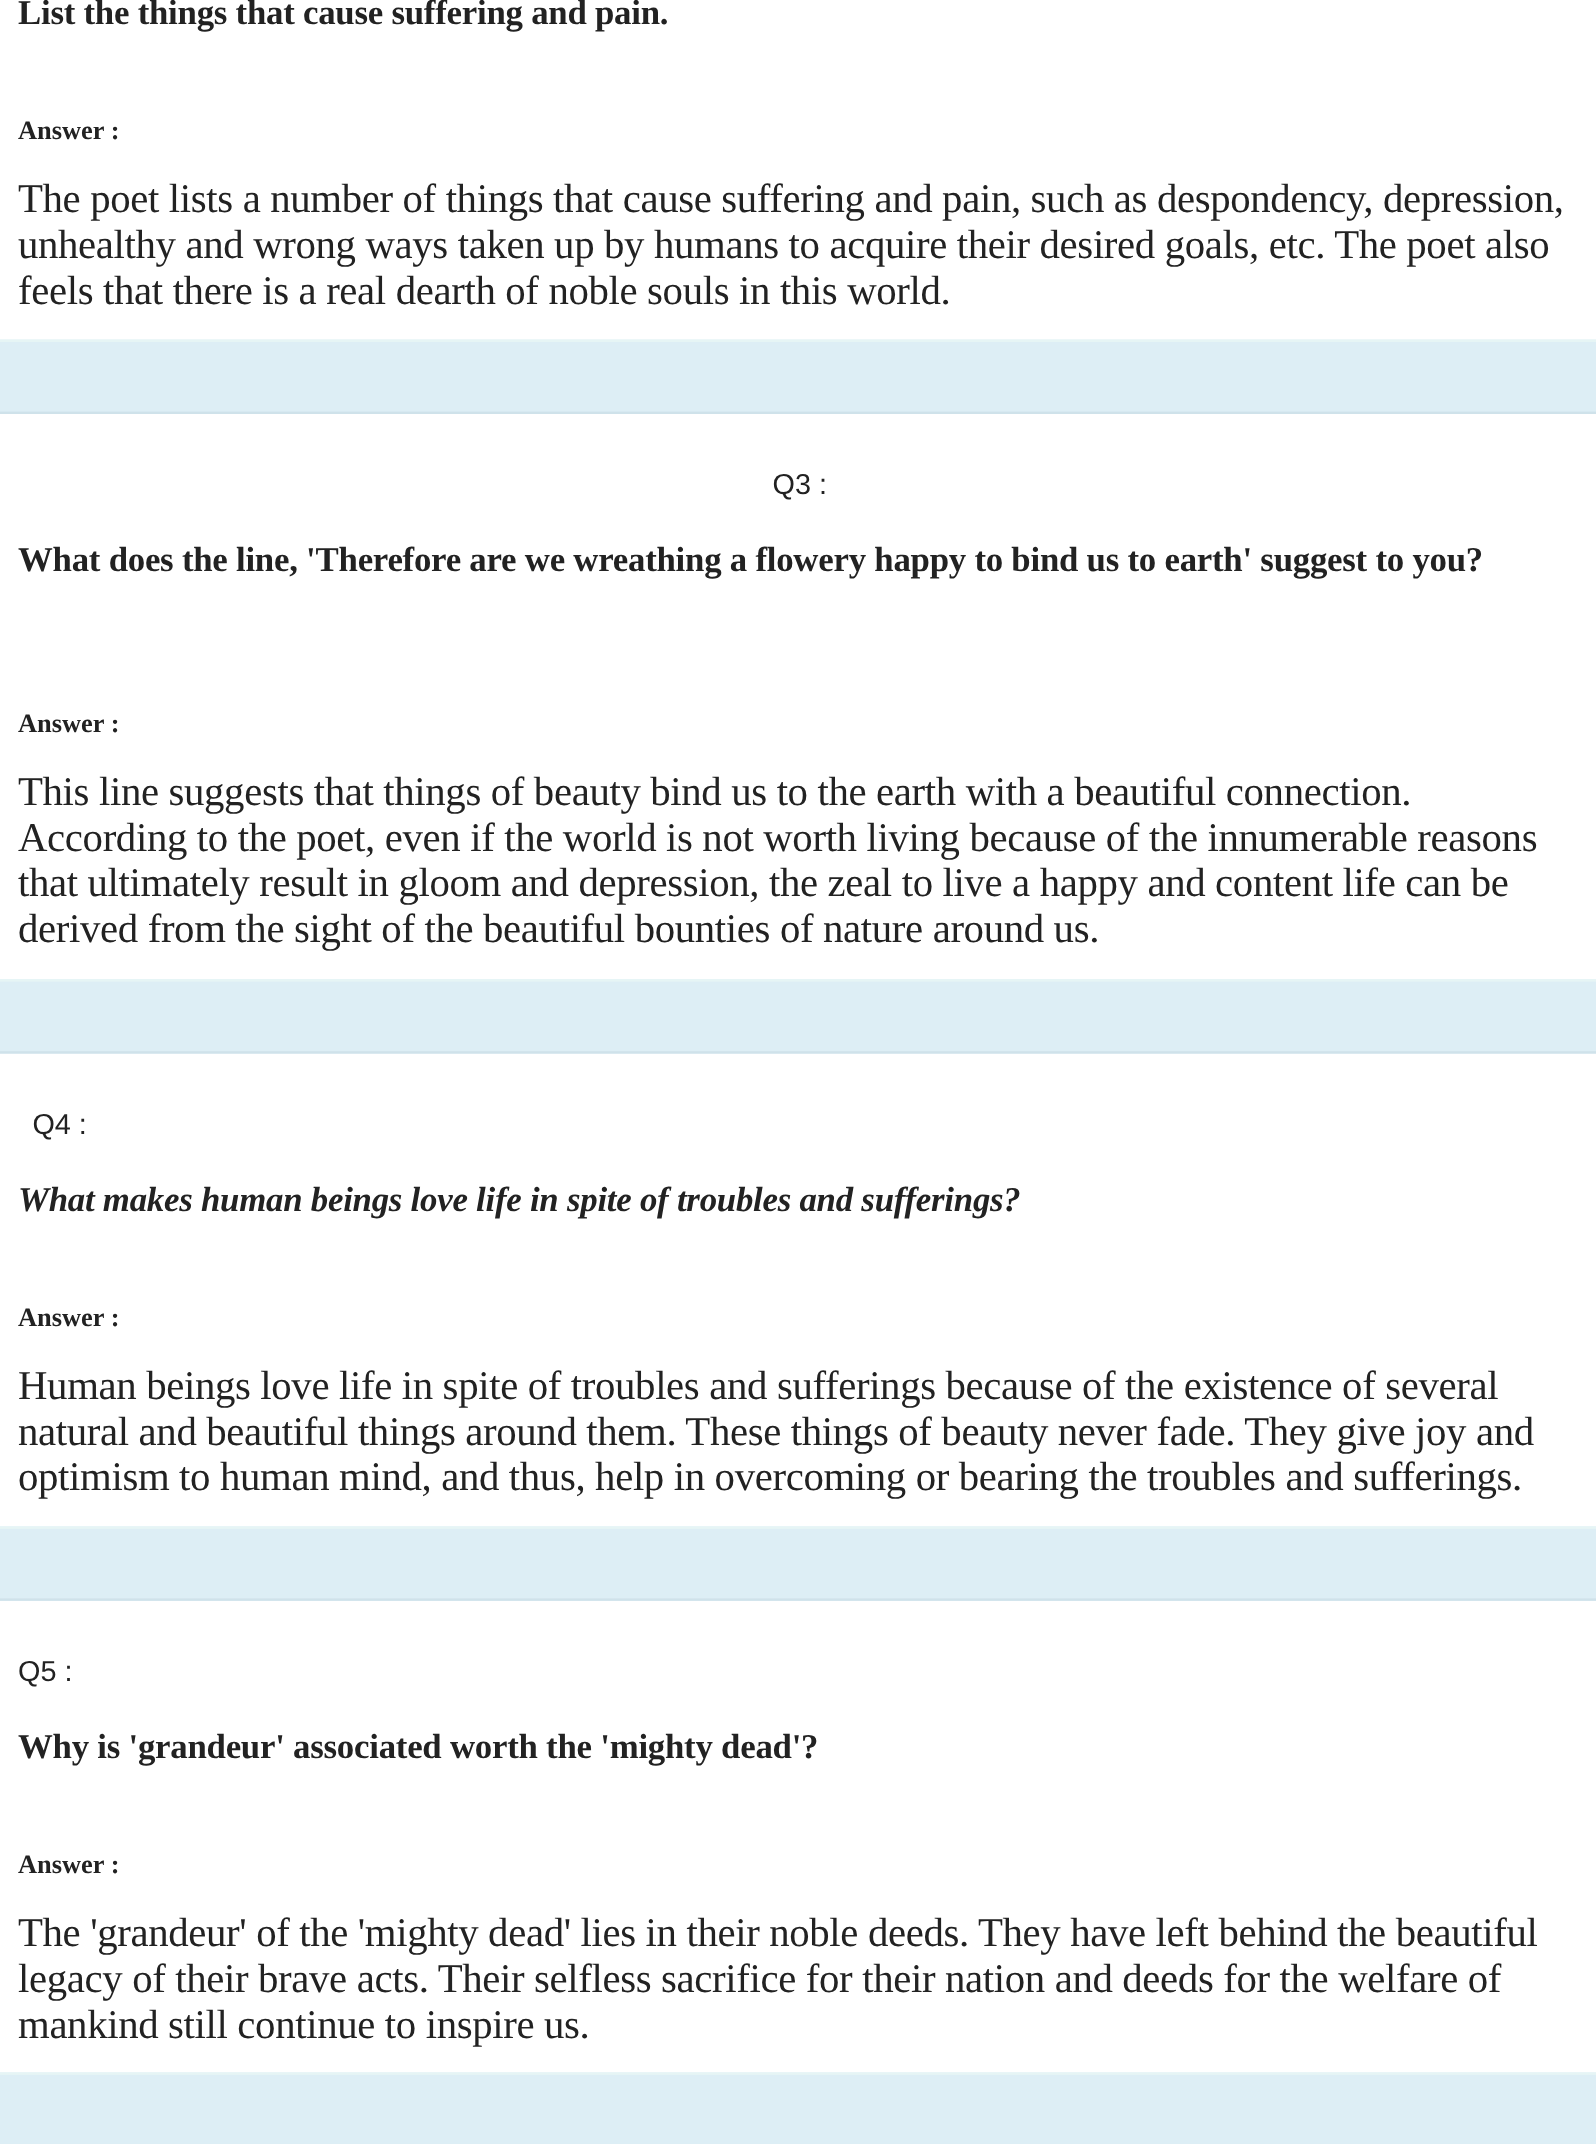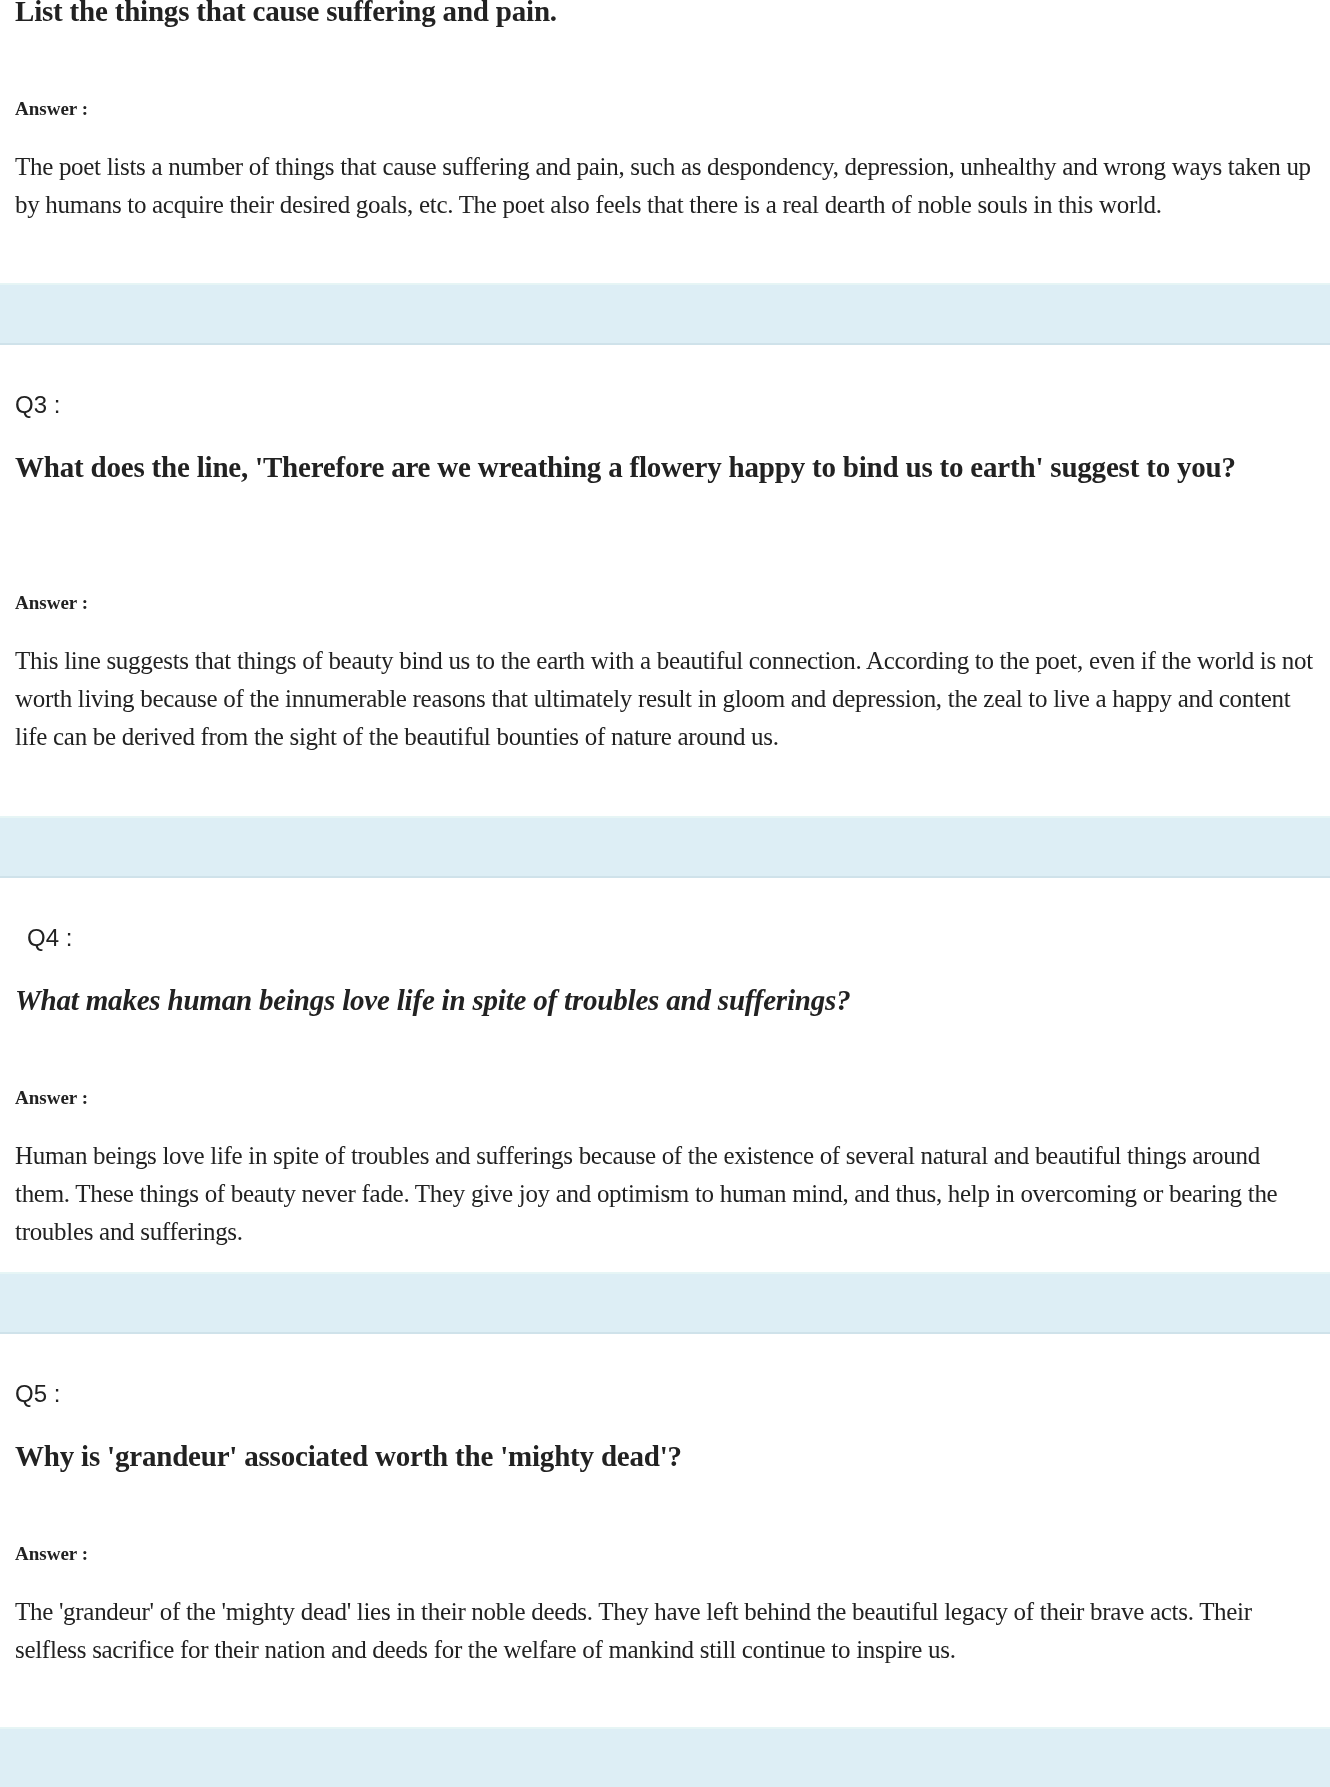--- a/index.html
+++ b/index.html
@@ -3,39 +3,39 @@
   <meta charset="utf-8">
   <style>
     html, body { margin: 0; padding: 0; background: #ffffff; }
     body {
       width: 1330px; height: 1787px; overflow: hidden; position: relative;
       color: #222222;
       font-family: "Liberation Serif", "DejaVu Serif", serif;
     }
     .abs { position: absolute; left: 15px; right: 12px; }
     .q-title { font-weight: bold; font-size: 29px; line-height: 38px; letter-spacing: -0.2px; }
-    .answer-label { font-weight: bold; font-size: 19px; line-height: 38px; }
-    .answer-text { font-size: 25px; line-height: 38px; letter-spacing: -0.3px; }
+    .answer-label { font-weight: bold; font-size: 22px; line-height: 38px; }
+    .answer-text { font-size: 34px; line-height: 38px; letter-spacing: -0.3px; }
     .q-num { font-family: "Liberation Sans", "DejaVu Sans", sans-serif; font-size: 24px; line-height: 30px; font-weight: normal; }
     .band {
       position: absolute; left: 0; right: 0; height: 58px;
       background: #ddeef5;
       border-top: 2px solid #e6f5f5;
       border-bottom: 2px solid #cfe2ea;
     }
   </style>
 </head>
 <body>
 
 <div class="abs q-title" style="top:-8px;">List the things that cause suffering and pain.</div>
 <div class="abs answer-label" style="top:90px;">Answer :</div>
 <div class="abs answer-text" style="top:148px;">The poet lists a number of things that cause suffering and pain, such as despondency, depression, unhealthy and wrong ways taken up by humans to acquire their desired goals, etc. The poet also feels that there is a real dearth of noble souls in this world.</div>
 <div class="band" style="top:283px;"></div>
 
-<div class="abs q-num" style="top:390px;">Q3 :</div>
+<div class="abs q-num" style="top:390px;text-align:center;">Q3 :</div>
 <div class="abs q-title" style="top:448px;">What does the line, 'Therefore are we wreathing a flowery happy to bind us to earth' suggest to you?</div>
 <div class="abs answer-label" style="top:584px;">Answer :</div>
 <div class="abs answer-text" style="top:642px;">This line suggests that things of beauty bind us to the earth with a beautiful connection. According to the poet, even if the world is not worth living because of the innumerable reasons that ultimately result in gloom and depression, the zeal to live a happy and content life can be derived from the sight of the beautiful bounties of nature around us.</div>
 <div class="band" style="top:816px;"></div>
 
 <div class="abs q-num" style="top:923px;margin-left:12px;">Q4 :</div>
 <div class="abs q-title" style="top:981px;font-style:italic;">What makes human beings love life in spite of troubles and sufferings?</div>
 <div class="abs answer-label" style="top:1079px;">Answer :</div>
 <div class="abs answer-text" style="top:1137px;">Human beings love life in spite of troubles and sufferings because of the existence of several natural and beautiful things around them. These things of beauty never fade. They give joy and optimism to human mind, and thus, help in overcoming or bearing the troubles and sufferings.</div>
 <div class="band" style="top:1272px;"></div>

